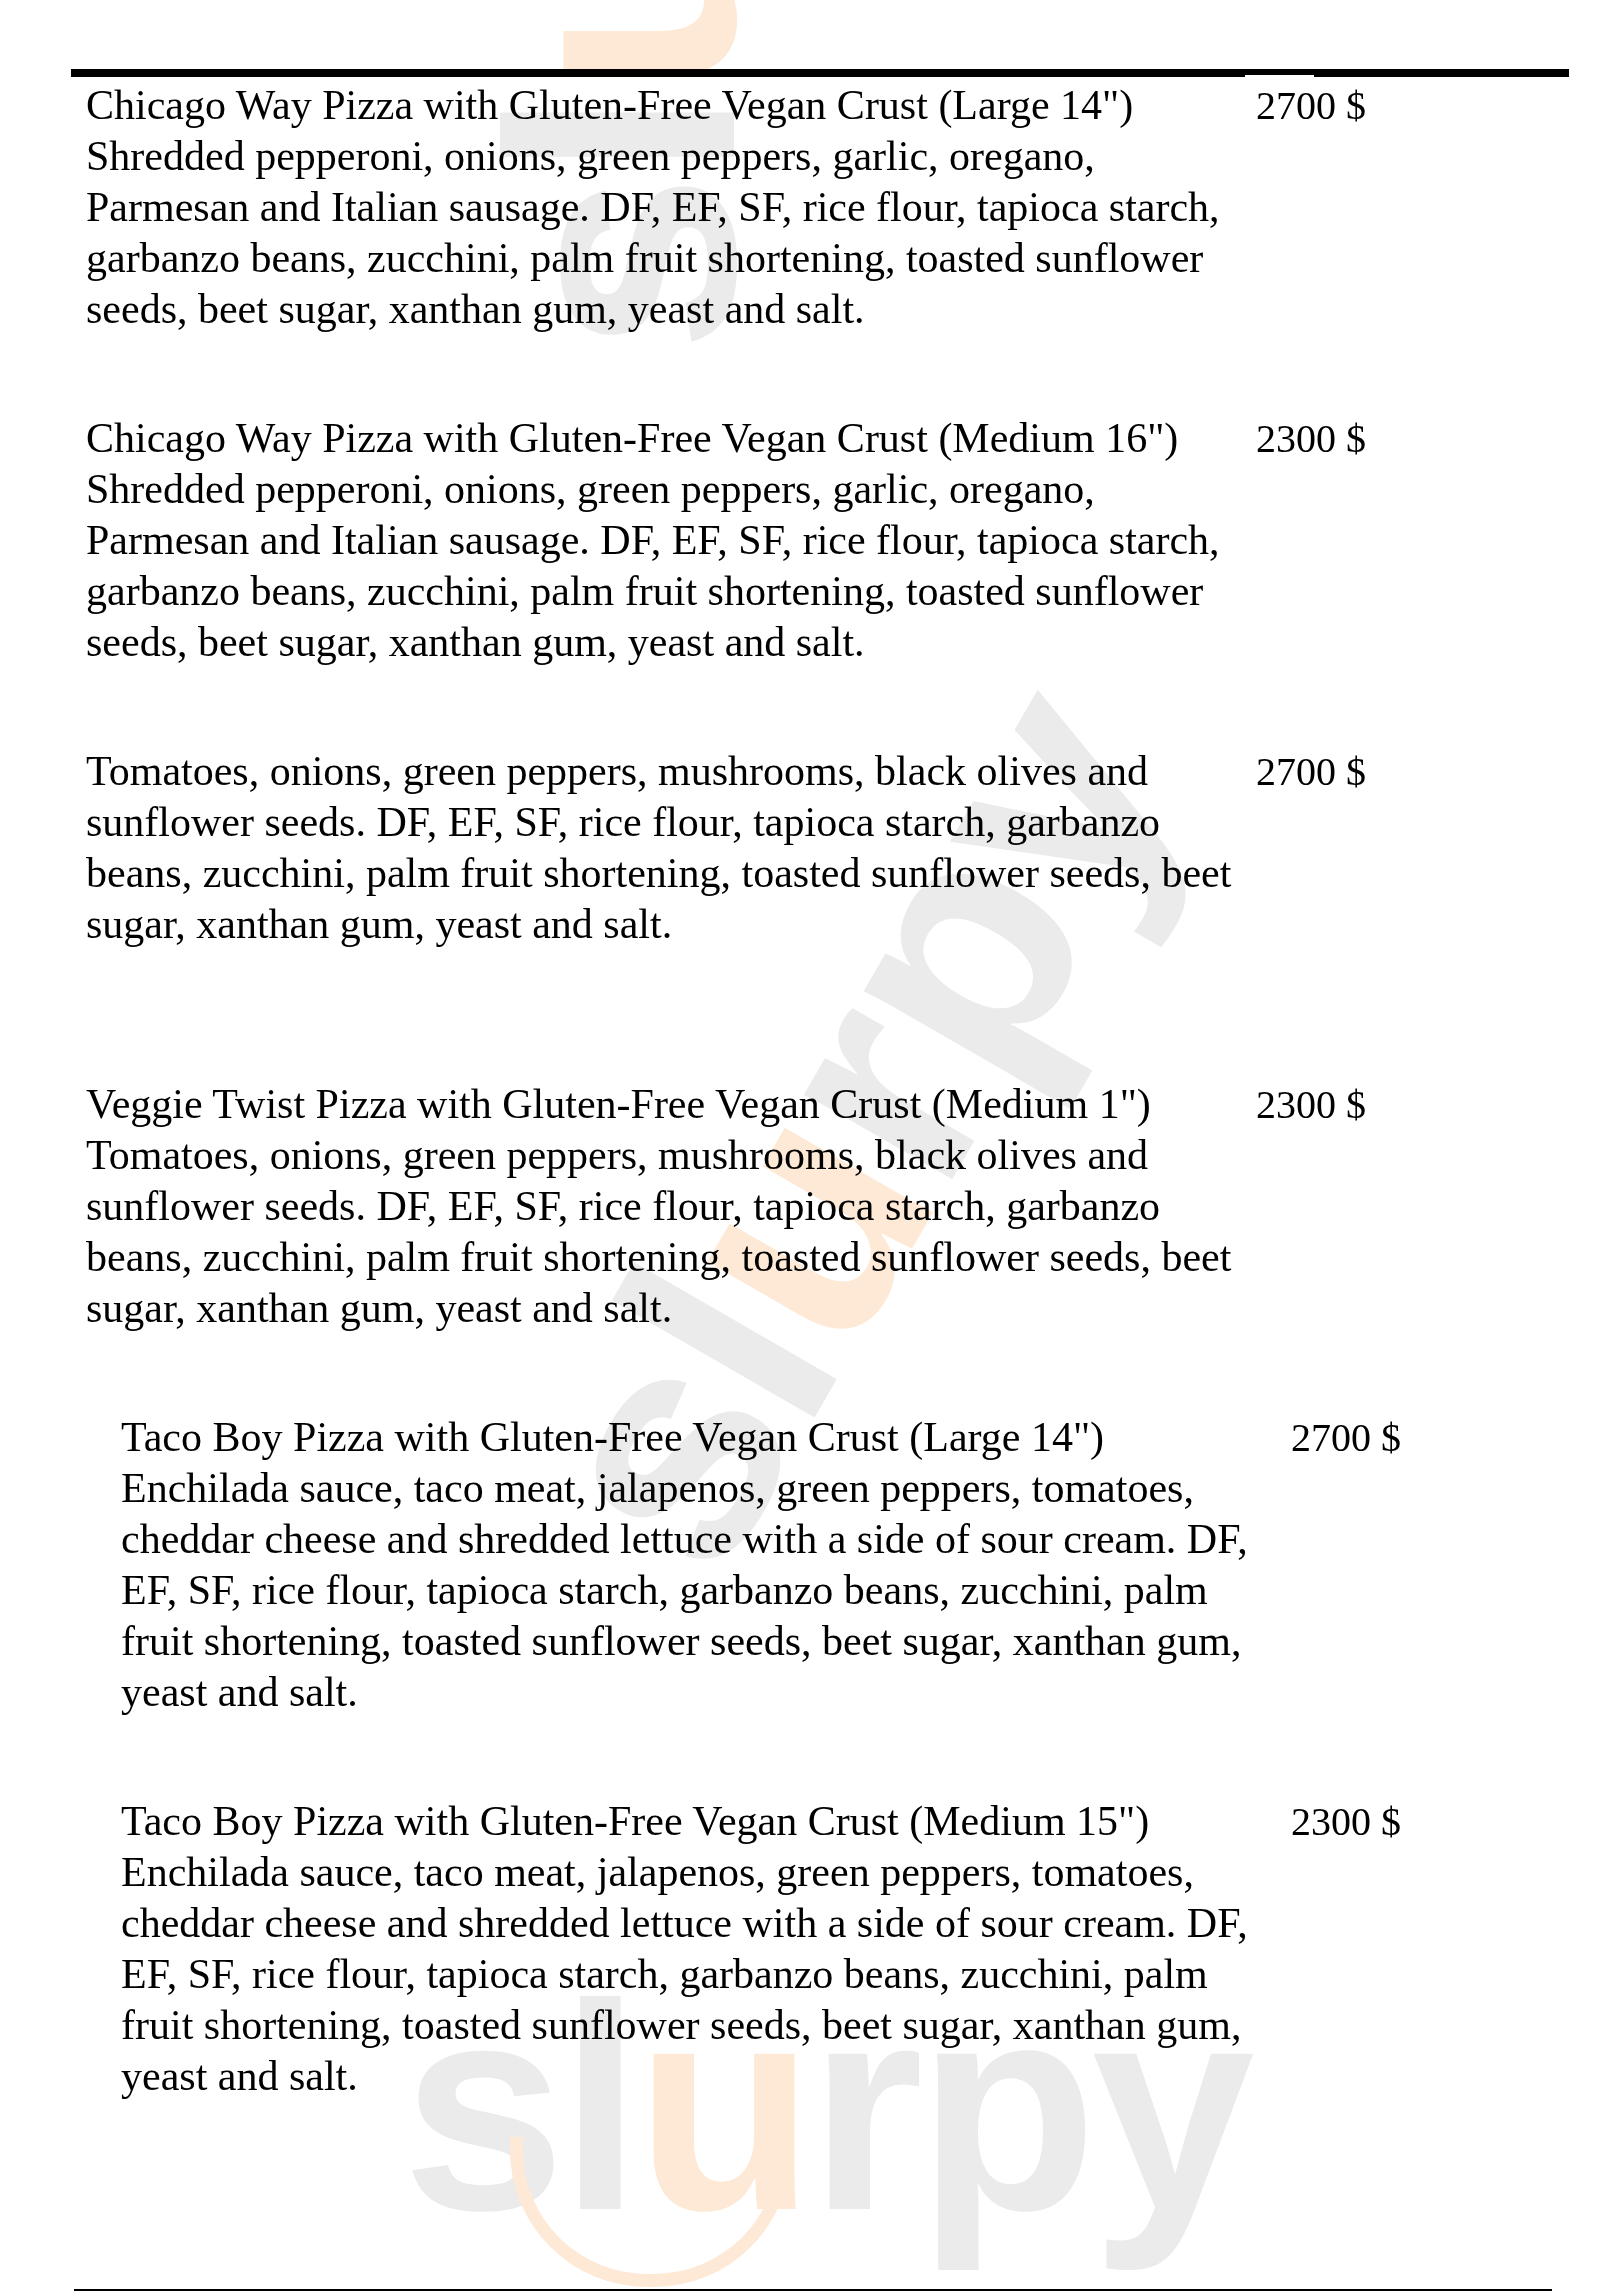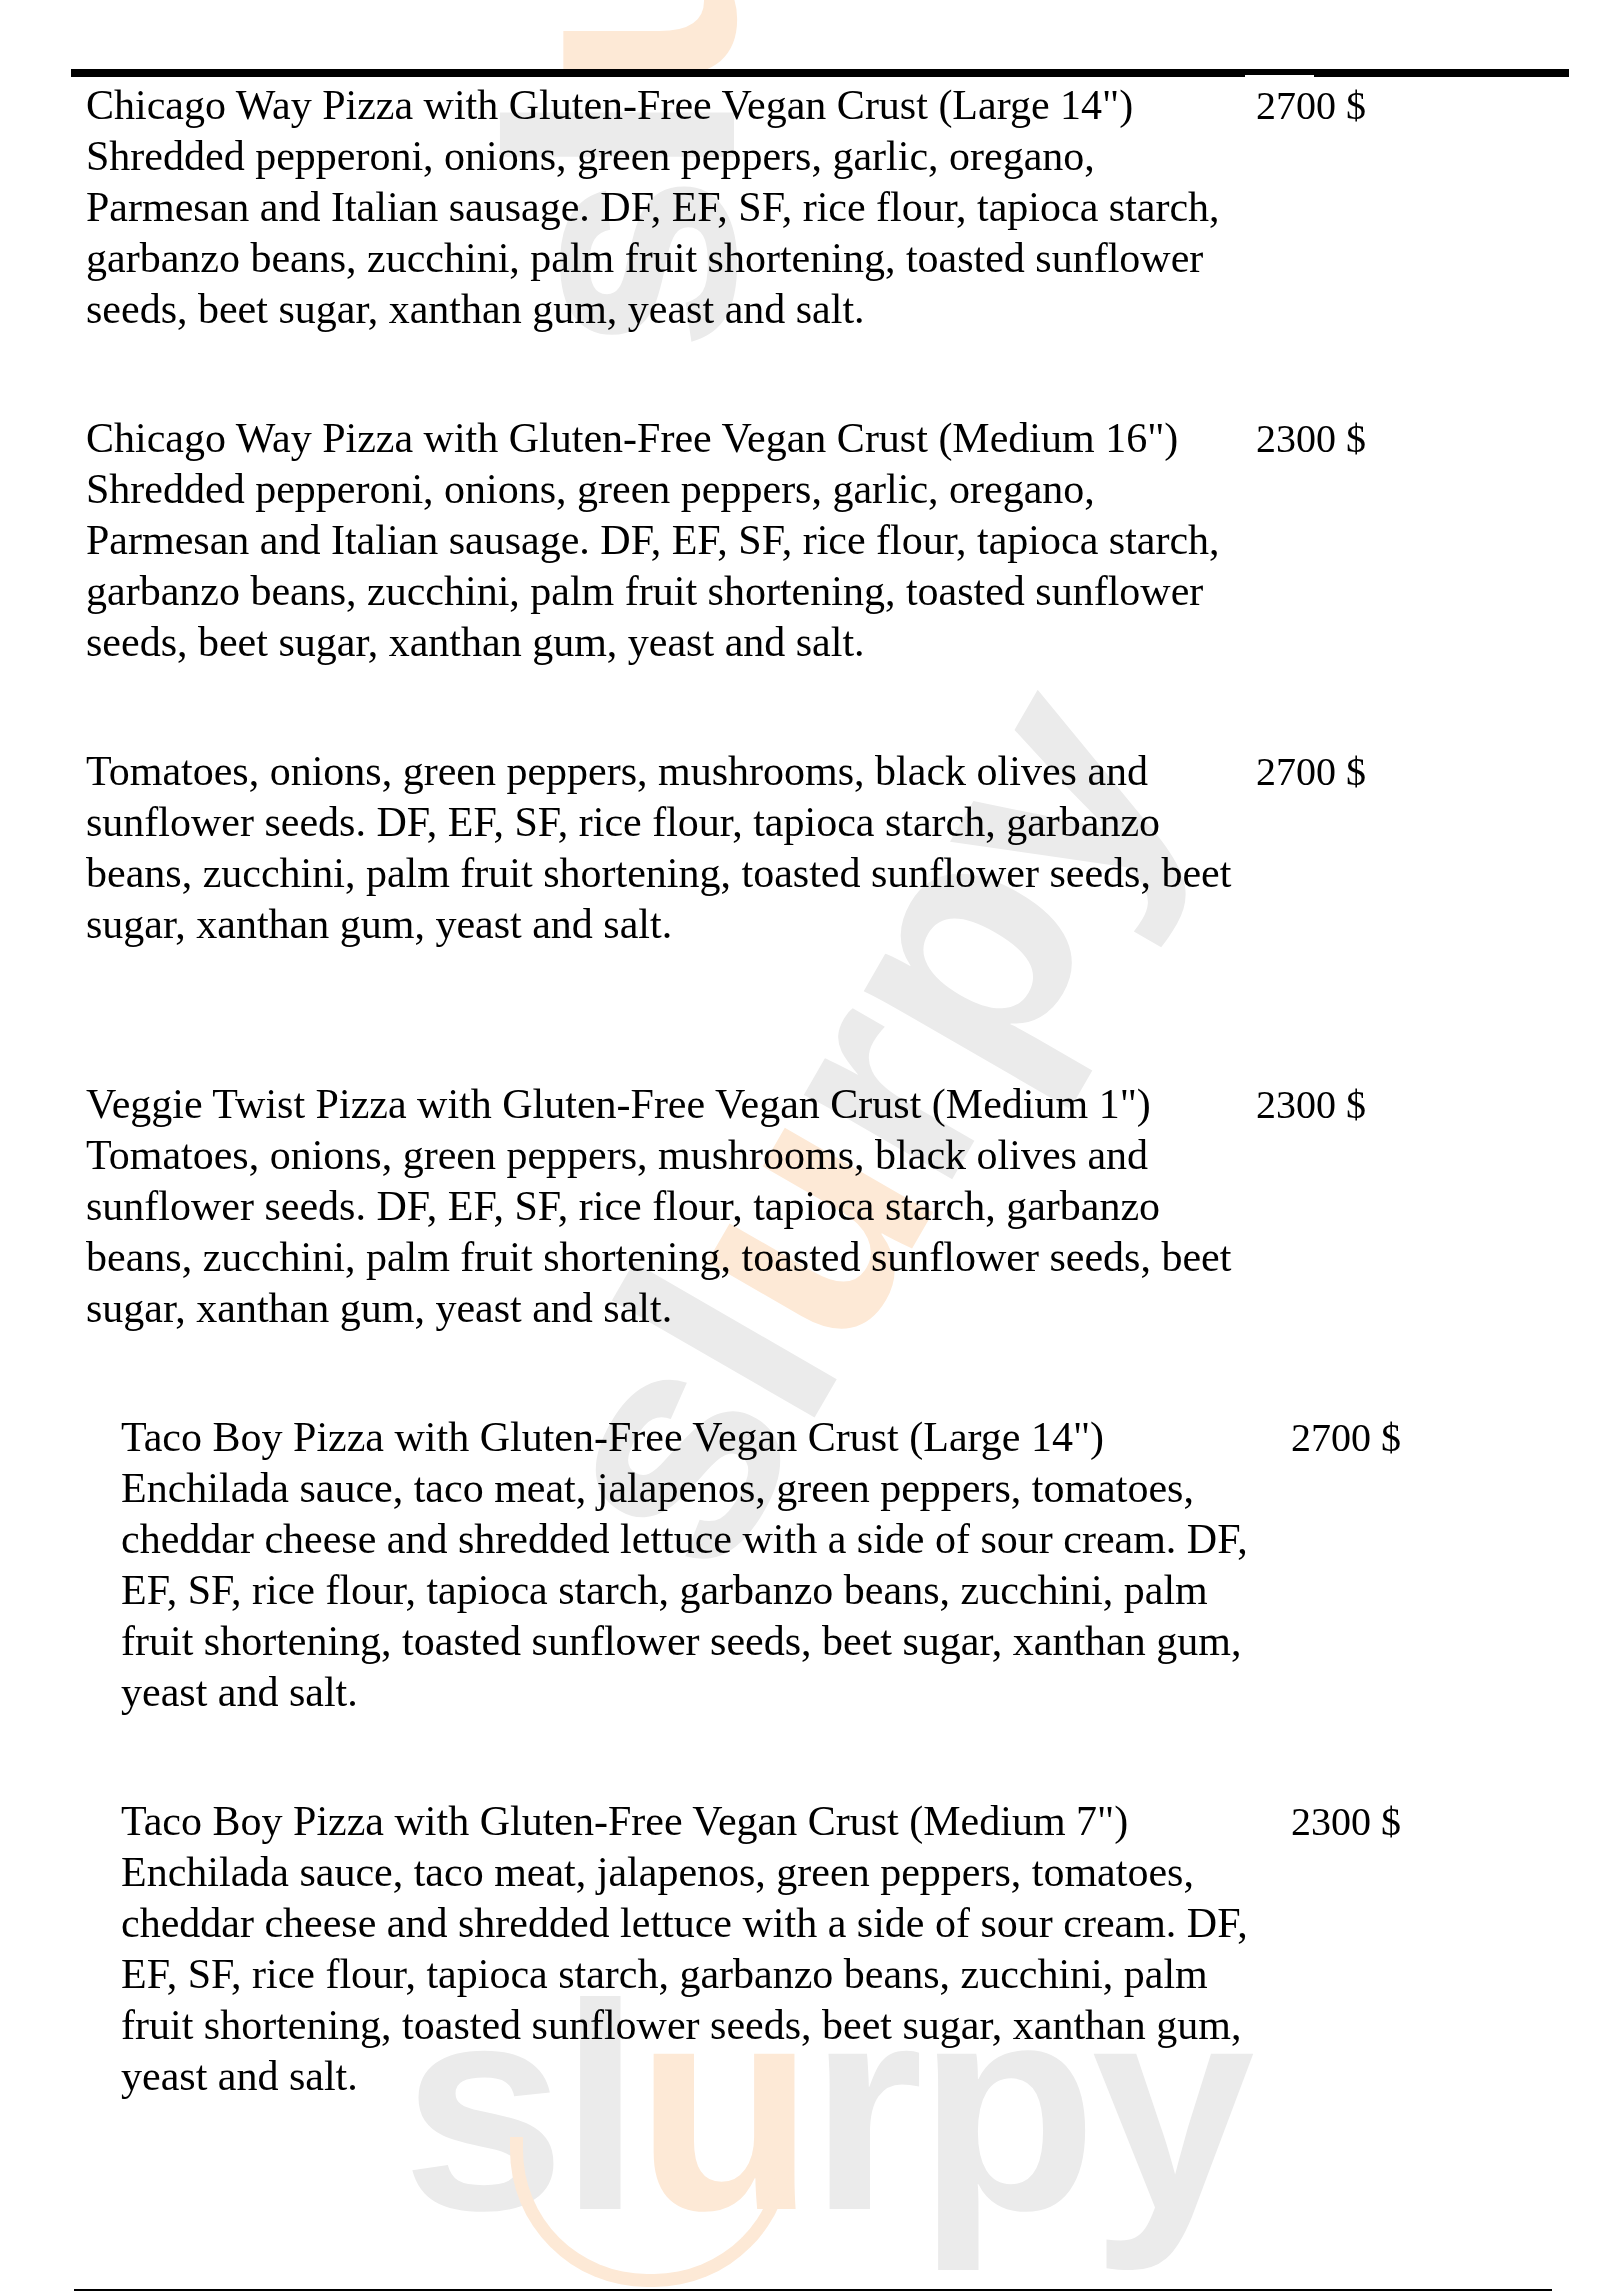--- a/index.html
+++ b/index.html
@@ -68,21 +68,21 @@
   </div>
   <div class="item tall">
     <div class="item-text">
       <span class="item-name">Taco Boy Pizza with Gluten-Free Vegan Crust (Large 14")</span>
       <span class="item-desc">Enchilada sauce, taco meat, jalapenos, green peppers, tomatoes, cheddar cheese and shredded lettuce with a side of sour cream. DF, EF, SF, rice flour, tapioca starch, garbanzo beans, zucchini, palm fruit shortening, toasted sunflower seeds, beet sugar, xanthan gum, yeast and salt.</span>
     </div>
     <div class="item-price">2700 $</div>
   </div>
   <div class="item tall">
     <div class="item-text">
-      <span class="item-name">Taco Boy Pizza with Gluten-Free Vegan Crust (Medium 7")</span>
+      <span class="item-name">Taco Boy Pizza with Gluten-Free Vegan Crust (Medium 15")</span>
       <span class="item-desc">Enchilada sauce, taco meat, jalapenos, green peppers, tomatoes, cheddar cheese and shredded lettuce with a side of sour cream. DF, EF, SF, rice flour, tapioca starch, garbanzo beans, zucchini, palm fruit shortening, toasted sunflower seeds, beet sugar, xanthan gum, yeast and salt.</span>
     </div>
     <div class="item-price">2300 $</div>
   </div>
 </div>
 
 <div class="bottom-rule"></div>
 
 
 </body></html>

